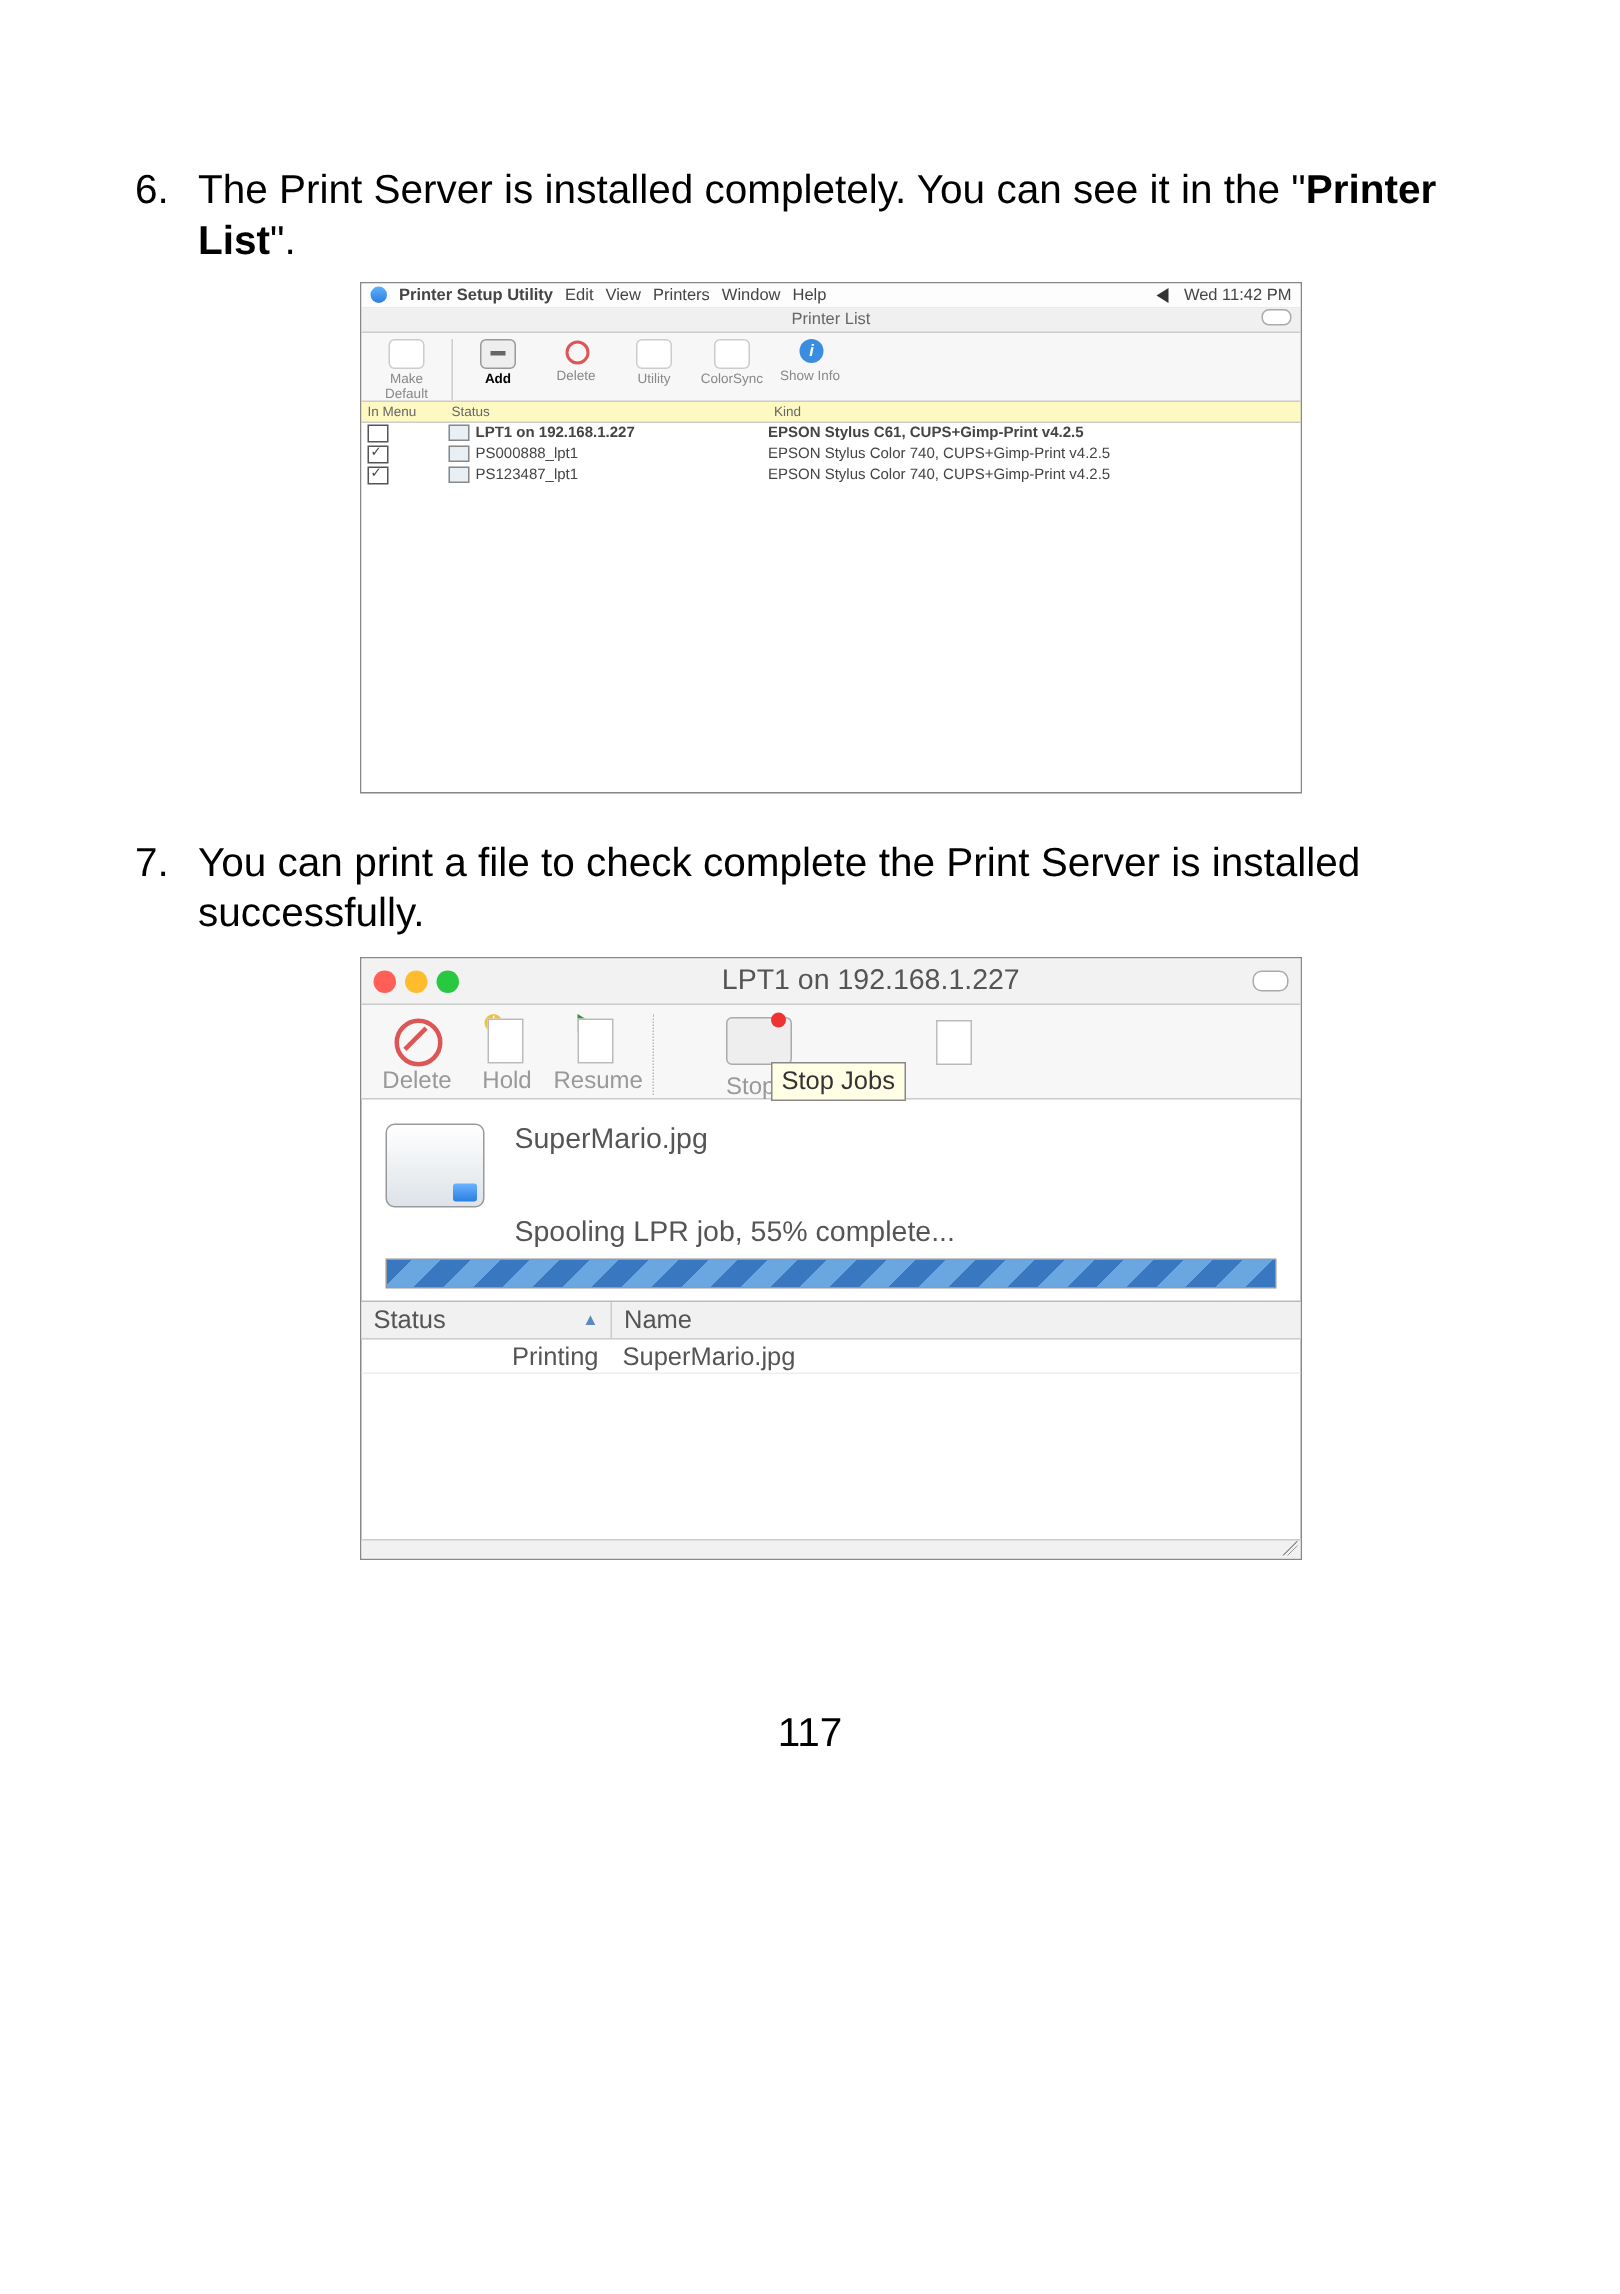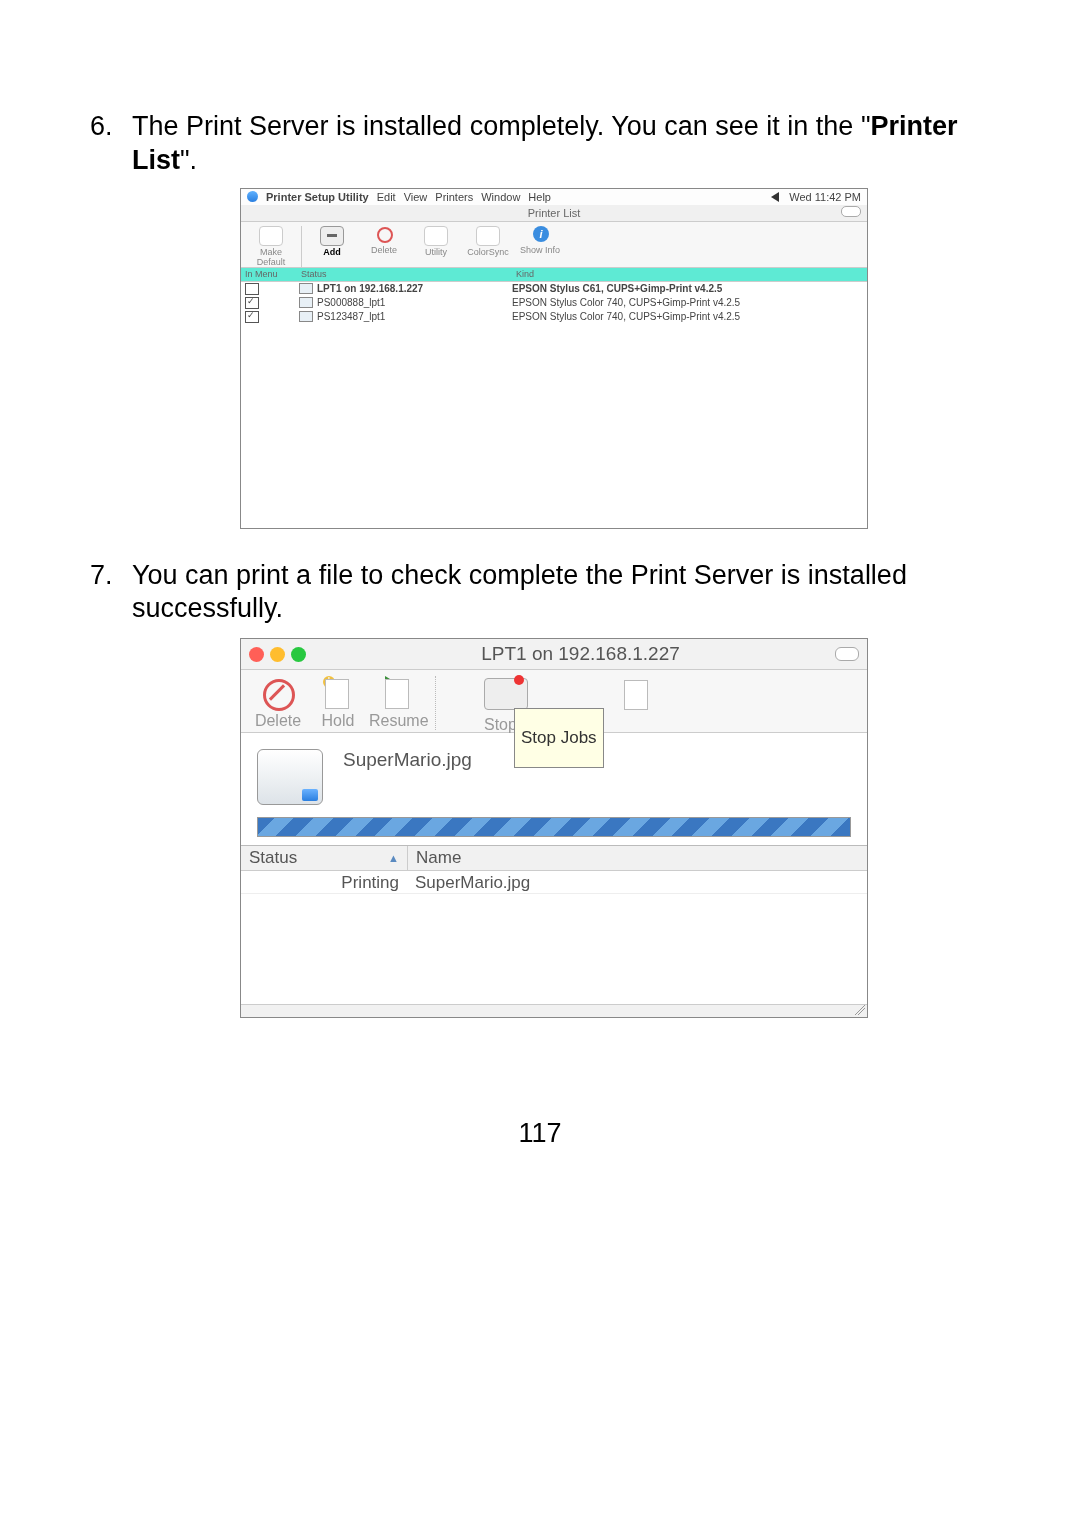--- a/index.html
+++ b/index.html
@@ -112,21 +112,21 @@
   .fig1 .toolbar .tb.add .ic::after{content:"";position:absolute;width:10px;height:3px;background:#666;top:7px;left:6px;}
   .fig1 .toolbar .tb.del .ic{border:none;background:none;}
   .fig1 .toolbar .tb.del .ic::after{content:"";position:absolute;border:2px solid #d55;width:12px;height:12px;border-radius:50%;top:1px;left:4px;}
   .fig1 .toolbar .tb.info .ic{border:none;background:none;}
   .fig1 .toolbar .tb.info .ic::after{content:"i";position:absolute;font-style:italic;font-weight:bold;background:#3a8de0;color:#fff;width:16px;height:16px;border-radius:50%;top:0;left:4px;line-height:16px;text-align:center;font-size:11px;}
   .fig1 .toolbar .tb.add span{color:#000;font-weight:bold;}
 
   .fig1 .hdr{
     display:flex;
     font-size:9px;
-    background:#5eead4;
+    background:#fef9c3;
     border-bottom:1px solid #ccc;
     color:#666;
     height:13px;
     line-height:13px;
   }
   .fig1 .hdr .c1{width:56px;padding-left:4px;}
   .fig1 .hdr .c2{flex:0 0 215px;}
   .fig1 .hdr .c3{flex:1;}
 
   .fig1 .rows{
@@ -202,21 +202,21 @@
   .fig2 .tbar2 .stop .prn{width:42px;height:30px;border:1px solid #aaa;border-radius:4px;background:#eee;position:absolute;top:2px;left:0;}
   .fig2 .tbar2 .stop .dot{position:absolute;width:10px;height:10px;background:#e33;border-radius:50%;top:-1px;left:30px;}
   .fig2 .tbar2 .stop .lbl{position:absolute;top:40px;left:0;}
   .fig2 .tbar2 .stop .tooltip{
     position:absolute;
     top:32px;left:30px;
     border:1px solid #888;
     background:#ffffe5;
     font-size:17px;
     color:#333;
-    padding:19px 6px;
+    padding:2px 6px;
     white-space:nowrap;
   }
   .fig2 .tbar2 .paper{width:60px;position:relative;}
   .fig2 .tbar2 .paper::after{content:"";position:absolute;width:22px;height:28px;border:1px solid #bbb;background:#fff;top:4px;left:18px;}
 
   .fig2 .status{
     padding:16px 16px 8px 16px;
     border-bottom:1px solid #bbb;
   }
   .fig2 .status .srow{display:flex;align-items:flex-start;gap:20px;}
@@ -377,20 +377,21 @@
         <div class="tooltip">Stop Jobs</div>
       </div>
       <div class="paper"></div>
     </div>
 
     <div class="status">
       <div class="srow">
         <div class="prnImg"></div>
         <div class="info">
           <div class="fname">SuperMario.jpg</div>
+          <div>Spooling LPR job, 55% complete...</div>
         </div>
       </div>
       <div class="progress">
         <div class="bar"></div>
       </div>
     </div>
 
     <div class="table">
       <div class="th">
         <div class="c ca">

